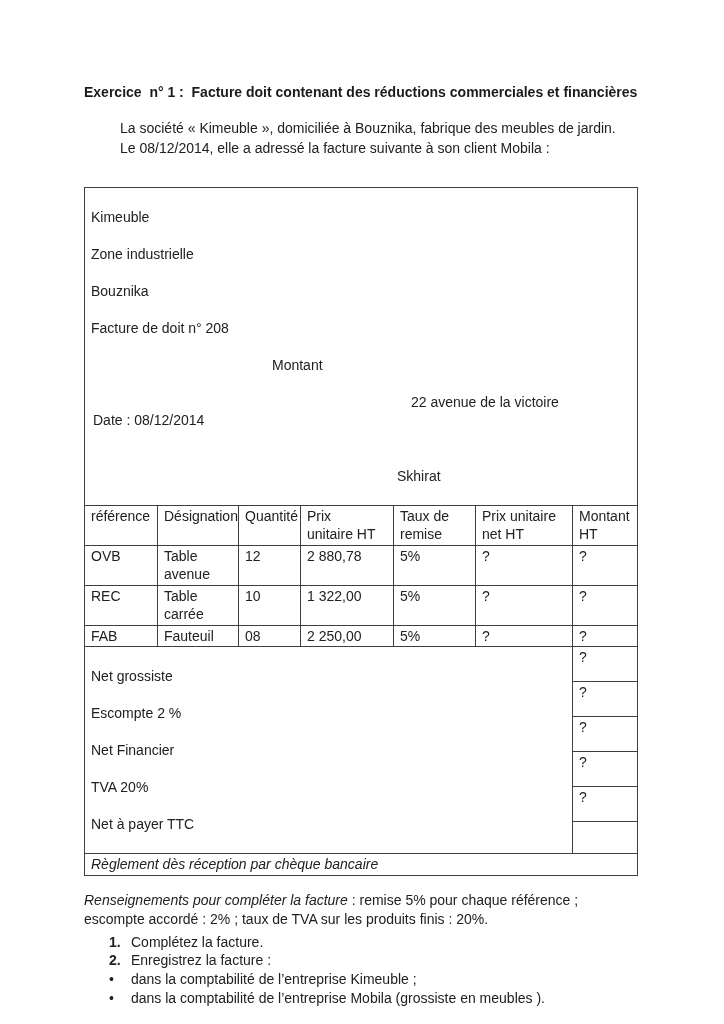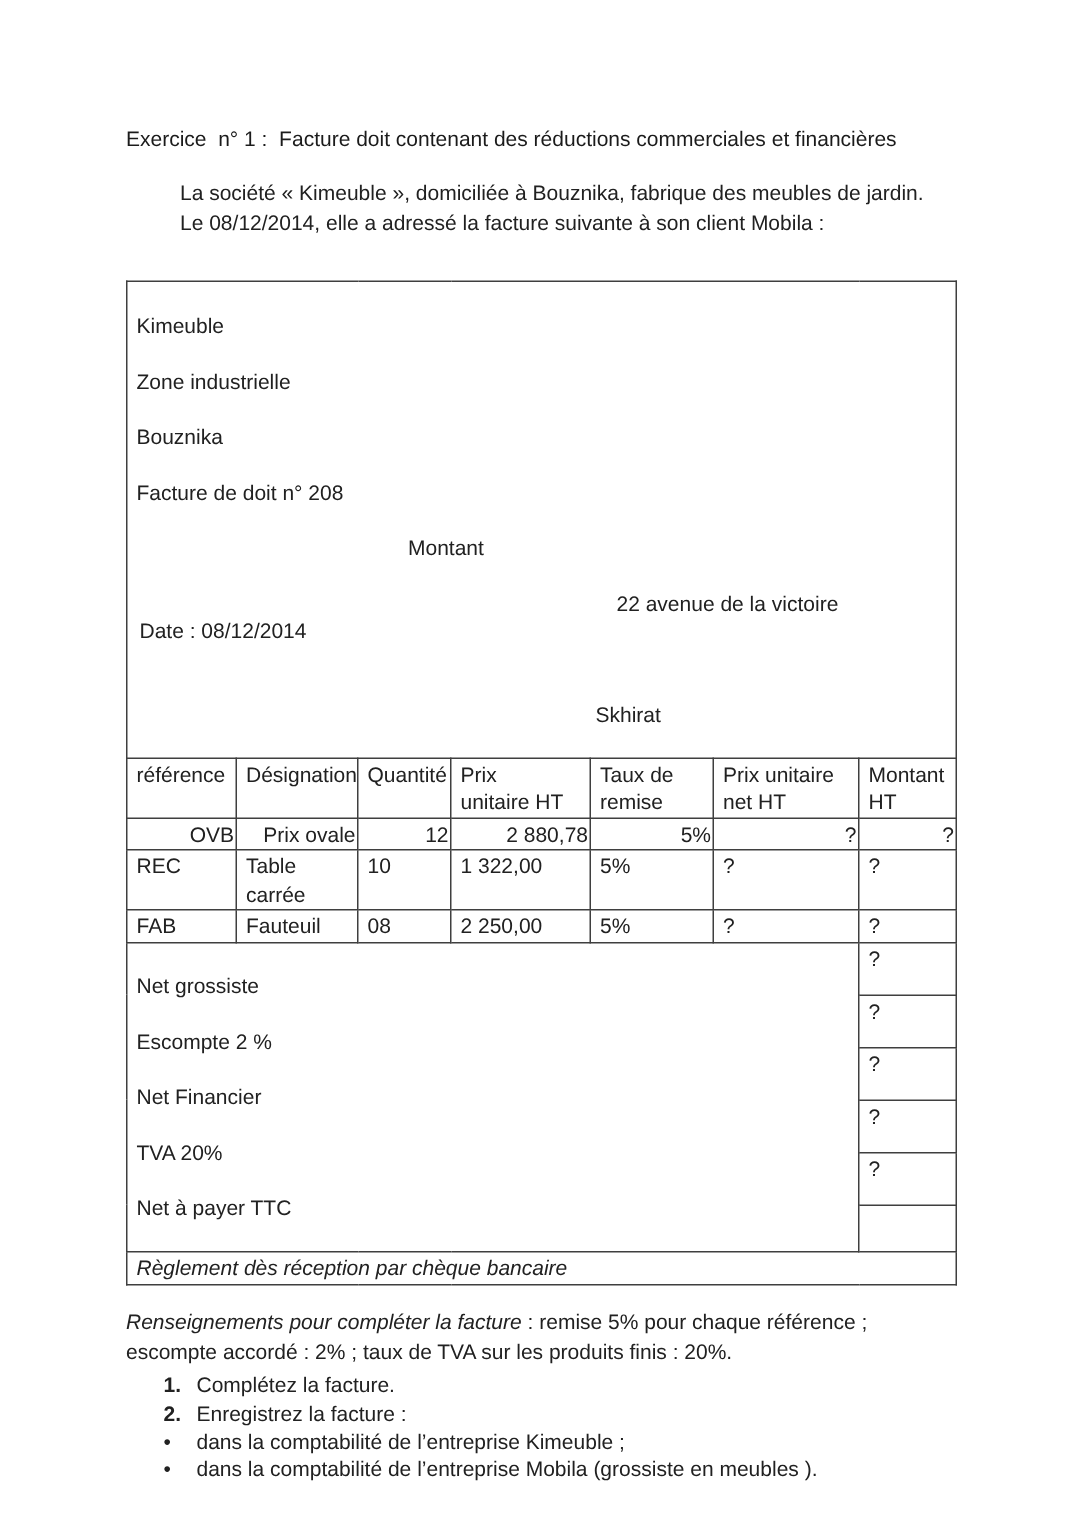--- a/index.html
+++ b/index.html
@@ -11,21 +11,21 @@
     background: #ffffff;
     font-family: "Liberation Sans", sans-serif;
     color: #212121;
     font-size: 14px;
     overflow: hidden;
   }
   .content { padding-top: 83px; }
   .title {
     margin-left: 84px;
     width: 560px;
-    font-weight: normal;
+    font-weight: bold;
     font-size: 14px;
     line-height: 19px;
     white-space: pre-wrap;
     color: #1b1b1b;
   }
   .intro {
     margin-left: 120px;
     margin-top: 17px;
     width: 560px;
     line-height: 19.5px;
@@ -47,21 +47,21 @@
     white-space: pre-line;
     overflow: hidden;
   }
   td.hdrcell { height: 140px; padding: 5px 8px 4px 10px; }
   .hdr-client-name { margin-left: 181px; }
   .hdr-date-row { position: relative; margin-left: 2px; }
   .hdr-address { position: absolute; left: 318px; top: 0; white-space: nowrap; }
   .hdr-city { margin-left: 306px; }
   tr.thead { height: 38px; }
   td.th { padding: 1px 0 1px 5px; }
-  tr.r-ovb { height: 21px; text-align: right; }
+  tr.r-ovb { height: 21px; }
   tr.r-rec { height: 35px; }
   tr.r-fab { height: 18px; }
   td.mid { vertical-align: middle; }
   td.sumlabels { padding: 2px 0 0 10px; line-height: 18.6px; }
   td.q { height: 16px; padding-top: 1px; padding-bottom: 1px; }
   td.footnote { height: 19px; font-style: italic; padding-left: 10px; }
   
   .notes {
     margin-left: 84px;
     margin-top: 15px;
@@ -129,21 +129,21 @@
         <td class="th">Taux de
 remise</td>
         <td class="th">Prix unitaire
 net HT</td>
         <td class="th">Montant
 HT</td>
       </tr>
 
       <tr class="r-ovb">
         <td>OVB</td>
-        <td>Prix ovale</td>
+        <td>Table avenue</td>
         <td>12</td>
         <td>2 880,78</td>
         <td>5%</td>
         <td>?</td>
         <td>?</td>
       </tr>
 
       <tr class="r-rec">
         <td>REC</td>
         <td>Table

